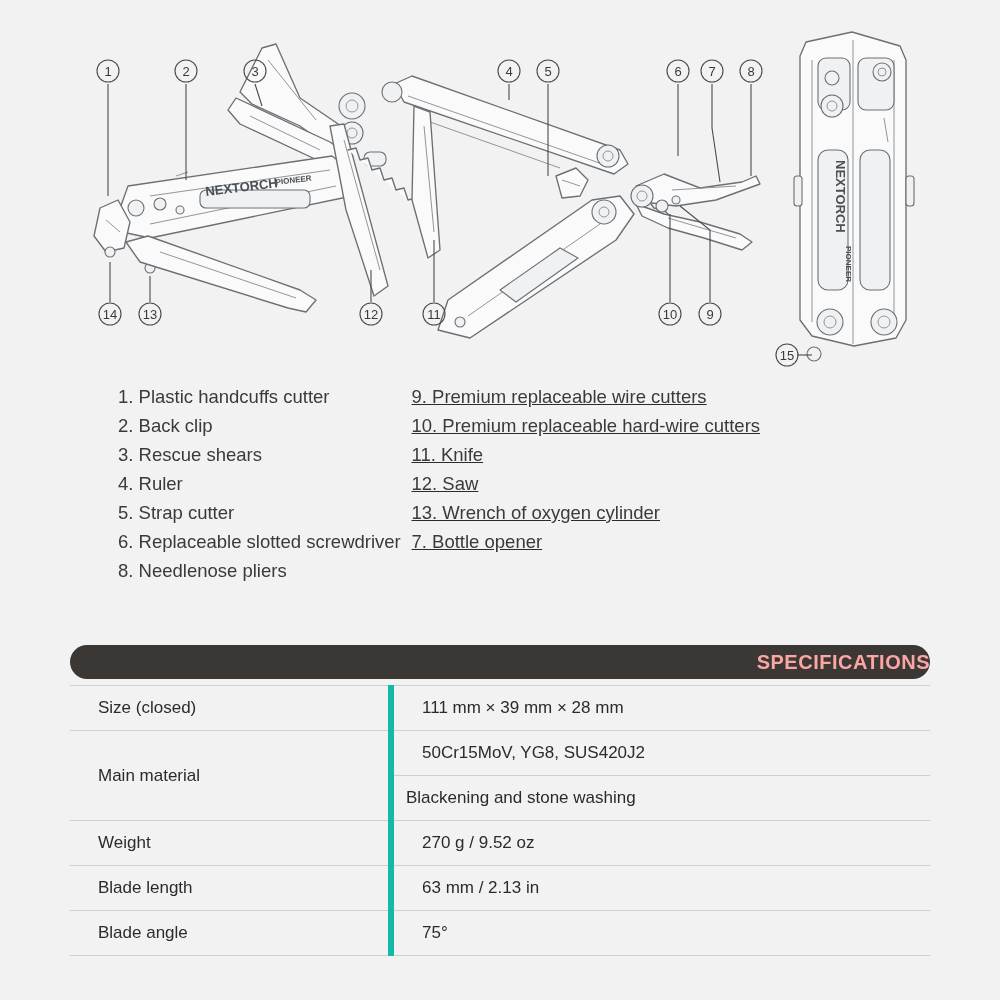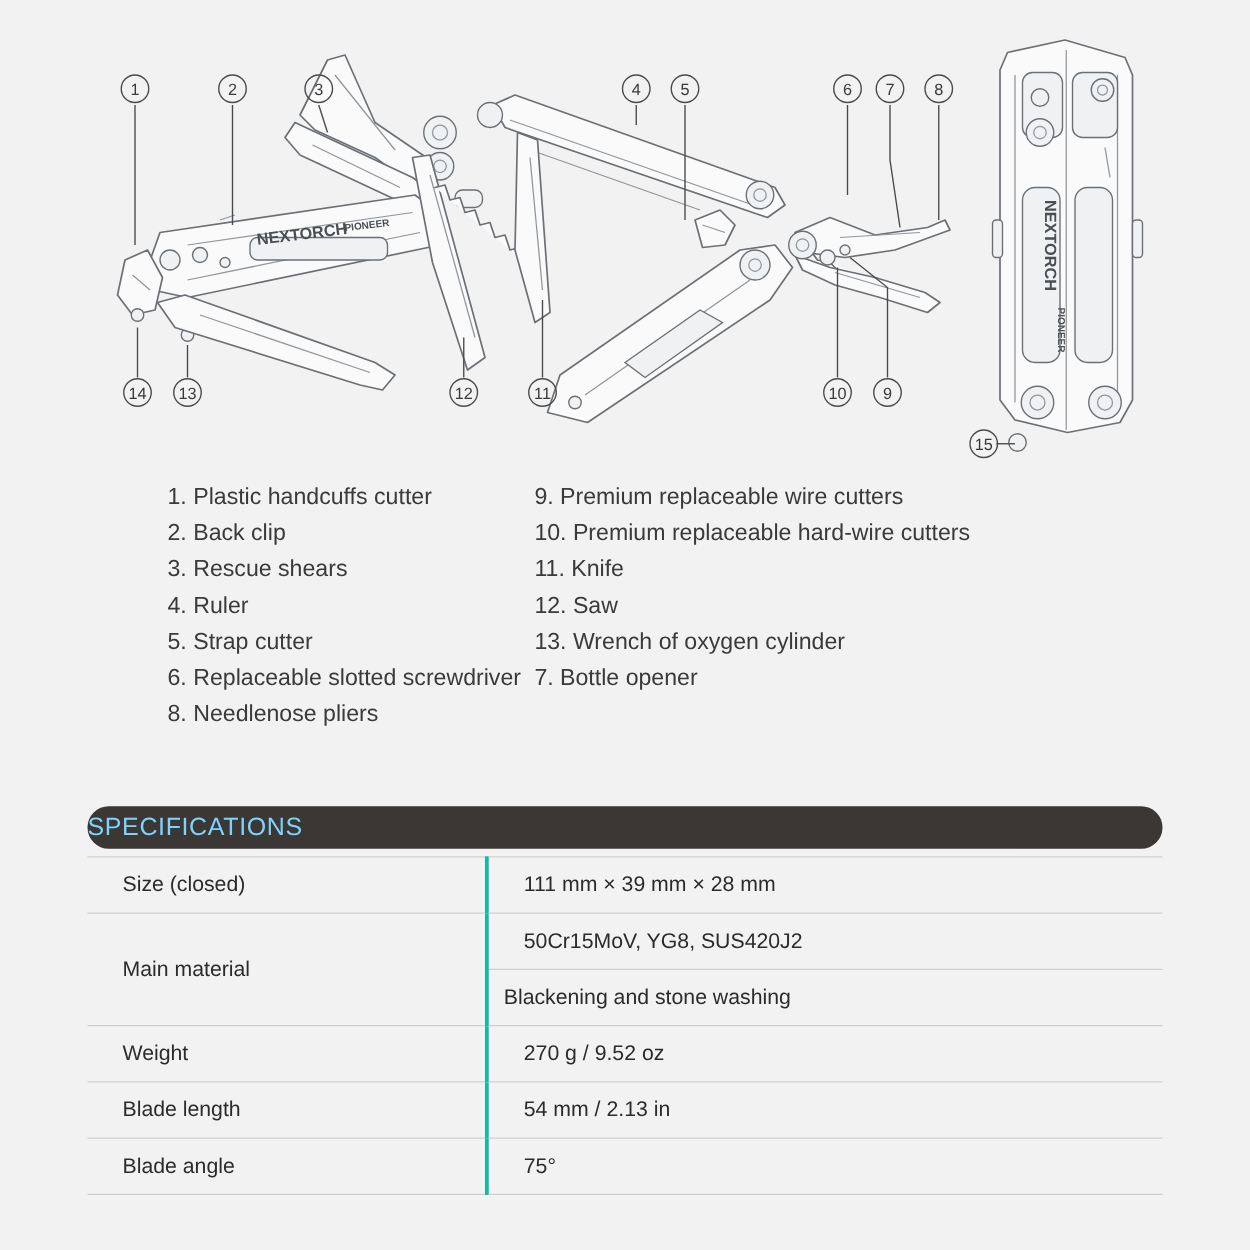--- a/index.html
+++ b/index.html
@@ -25,71 +25,71 @@
   .diagram svg {
     position: absolute;
     left: 0;
     top: 0;
   }
 
   
   .features {
     position: absolute;
     top: 382px;
-    left: 16px;
+    left: 0;
     width: 807px;
     display: flex;
   }
   .feat-col {
     width: 50%;
     box-sizing: border-box;
   }
   .feat-col.left { padding-left: 118px; }
-  .feat-col.right { padding-left: 8px; }
+  .feat-col.right { padding-left: 8px; text-decoration: underline; }
   .feat-item {
     font-size: 18.5px;
     line-height: 29px;
     color: #3a3a3a;
     white-space: nowrap;
   }
 
   
   .spec-wrap {
     position: absolute;
     left: 70px;
     top: 645px;
     width: 860px;
   }
   .spec-header {
     background: #3a3734;
-    color: #7dd3fc;
+    color: #fca5a5;
     border-radius: 17px;
     height: 34px;
     line-height: 34px;
-    text-align: left;
+    text-align: right;
     font-size: 20px;
-    font-weight: normal;
+    font-weight: bold;
     letter-spacing: 0.5px;
   }
   table.spec {
     margin-top: 6px;
     width: 860px;
     border-collapse: collapse;
     font-size: 17px;
     color: #2b2b2b;
   }
   table.spec td {
     border-bottom: 1px solid #cfcfcf;
     padding: 10px 0 10px 28px;
     vertical-align: middle;
     height: 24px;
   }
   table.spec td.label {
     width: 290px;
-    border-right: 3px solid #14b8a6;
+    border-right: 6px solid #14b8a6;
   }
   table.spec tr.first td {
     border-top: 1px solid #cfcfcf;
   }
   table.spec td.sub { padding-left: 12px; }
 
   .lbl { fill: #3a3a3a; font-family: "Liberation Sans", sans-serif; font-size: 13px; }
   .leader { stroke: #4a4a4a; stroke-width: 1.1; fill: none; }
   .circ { stroke: #4a4a4a; stroke-width: 1.1; fill: none; }
   .tool { stroke: #6b7076; stroke-width: 1.35; fill: #fafafa; stroke-linejoin: round; stroke-linecap: round; }
@@ -283,21 +283,21 @@
       </tr>
       <tr>
         <td class="sub">Blackening and stone washing</td>
       </tr>
       <tr>
         <td class="label">Weight</td>
         <td>270 g / 9.52 oz</td>
       </tr>
       <tr>
         <td class="label">Blade length</td>
-        <td>54 mm / 2.13 in</td>
+        <td>63 mm / 2.13 in</td>
       </tr>
       <tr>
         <td class="label">Blade angle</td>
         <td>75°</td>
       </tr>
     </tbody>
   </table>
 </div>
 
 </body></html>

